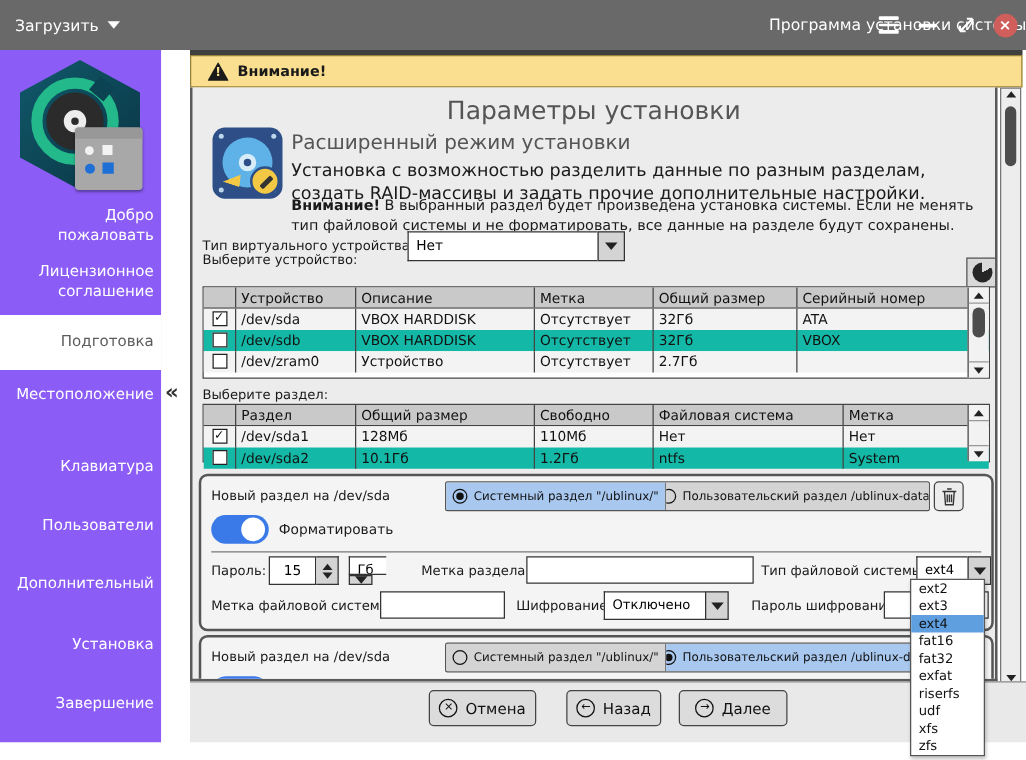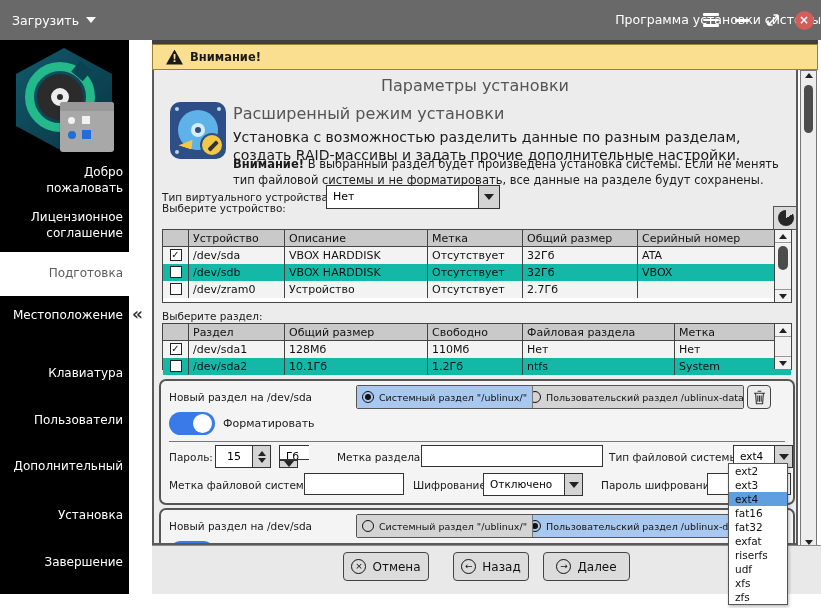--- a/index.html
+++ b/index.html
@@ -12,21 +12,21 @@
   .caret-down-w { width:0; height:0; border-left:5px solid transparent; border-right:5px solid transparent; border-top:6px solid #fff; }
   .win-title { position:absolute; left:0; top:12px; width:100%; text-align:right; color:#fff; font-size:12.5px; }
   .win-controls { position:absolute; right:6px; top:0; height:40px; display:flex; align-items:center; gap:9px; }
   .wc-btn { width:22px; height:22px; display:flex; align-items:center; justify-content:center; }
   .hamburger { display:flex; flex-direction:column; gap:3px; }
   .hamburger i { display:block; width:16px; height:2.5px; background:#fff; border-radius:1px; }
   .min-bar { width:14px; height:3px; background:#fff; border-radius:1px; }
   .close-circle { width:19px; height:19px; border-radius:50%; background:#d05e5a; color:#fff; font-size:12px; font-weight:bold; display:flex; align-items:center; justify-content:center; line-height:1; }
 
   
-  .sidebar { position:absolute; left:0; top:40px; width:129px; height:554px; background:#000000; }
+  .sidebar { position:absolute; left:0; top:40px; width:129px; height:554px; background:#8b5cf6; }
   .side-item { position:absolute; right:6px; width:118px; text-align:right; color:#fff; font-size:12px; line-height:1.3; cursor:default; }
   .side-item.active { left:0; right:0; width:129px; background:#fff; color:#5c5c5c; padding:14px 6px 14px 0; }
   .side-strip { position:absolute; left:129px; top:40px; width:23px; height:568px; background:#fff; }
   .collapse-btn { position:absolute; left:3px; top:264px; font-size:17px; font-weight:bold; color:#333; cursor:default; }
   .bottom-strip { position:absolute; left:0; top:594px; width:821px; height:14px; background:#fff; }
 
   
   .logo { position:absolute; left:12px; top:6px; width:106px; height:112px; }
   .hex { position:absolute; left:4px; top:2px; width:96px; height:104px; background:linear-gradient(135deg,#10596b,#0a3442); clip-path:polygon(50% 0,100% 25%,100% 75%,50% 100%,0 75%,0 25%); }
   .ring { position:absolute; left:13px; top:16px; width:70px; height:70px; border:9px solid #23b98b; border-radius:50%; }
@@ -44,21 +44,21 @@
 
   
   .main-topline { position:absolute; left:152px; top:40px; width:666px; height:4px; background:#3f3f3f; }
   .banner { position:absolute; left:152px; top:44px; width:666px; height:26px; background:#fbdf90; border:1px solid #97803a; display:flex; align-items:center; }
   .warn-tri { position:relative; margin-left:13px; width:17px; height:15px; background:#1a1a1a; clip-path:polygon(50% 0,100% 100%,0 100%); }
   .warn-tri span { position:absolute; left:0; right:0; bottom:0; text-align:center; color:#fbdf90; font-size:10px; font-weight:bold; line-height:13px; }
   .banner-text { margin-left:7px; font-size:11.5px; font-weight:bold; color:#1a1a1a; }
 
   
   .content { position:absolute; left:152px; top:70px; width:646px; height:475px; background:#ececec; border:2px solid #5a5a5a; border-top:none; overflow:hidden; }
-  .page-title { position:absolute; left:0; top:6px; width:100%; text-align:center; font-size:16px; color:#555; }
+  .page-title { position:absolute; left:0; top:6px; width:100%; text-align:center; font-size:20px; color:#555; }
   .section-heading { position:absolute; left:79px; top:34px; font-size:16px; color:#555; }
   .section-desc { position:absolute; left:79px; top:58px; width:548px; font-size:14px; color:#1a1a1a; line-height:1.32; }
   .section-warn { position:absolute; left:79px; top:87px; width:556px; font-size:11.5px; color:#1a1a1a; line-height:1.35; }
 
   
   .disk-icon { position:absolute; left:16px; top:32px; width:56px; height:57px; }
   .disk-body { position:absolute; inset:0; background:#2d4e86; border-radius:10px; }
   .dk-dot { position:absolute; width:4px; height:4px; border-radius:50%; background:#bcd6ec; }
   .k1{left:5px;top:5px}.k2{right:5px;top:5px}.k3{left:5px;bottom:5px}.k4{right:5px;bottom:5px}
   .disk-circle { position:absolute; left:8px; top:8px; width:40px; height:40px; border-radius:50%; background:#5fb2e8; }
@@ -298,21 +298,21 @@
     </div>
 
     <div class="ctl-label" style="left:8px; top:240px;">Выберите раздел:</div>
 
     <div class="table" style="top:253px; height:47px;">
       <div class="thead">
         <div class="tc c-check"></div>
         <div class="tc c-w96">Раздел</div>
         <div class="tc c-w143">Общий размер</div>
         <div class="tc c-w95">Свободно</div>
-        <div class="tc c-w152">Файловая раздела</div>
+        <div class="tc c-w152">Файловая система</div>
         <div class="tc c-w100">Метка</div>
       </div>
       <div class="trow alt">
         <div class="tc c-check">
             <div class="cb checked">
               <span>✓</span>
             </div>
           </div>
         <div class="tc c-w96">/dev/sda1</div>
         <div class="tc c-w143">128Мб</div>

